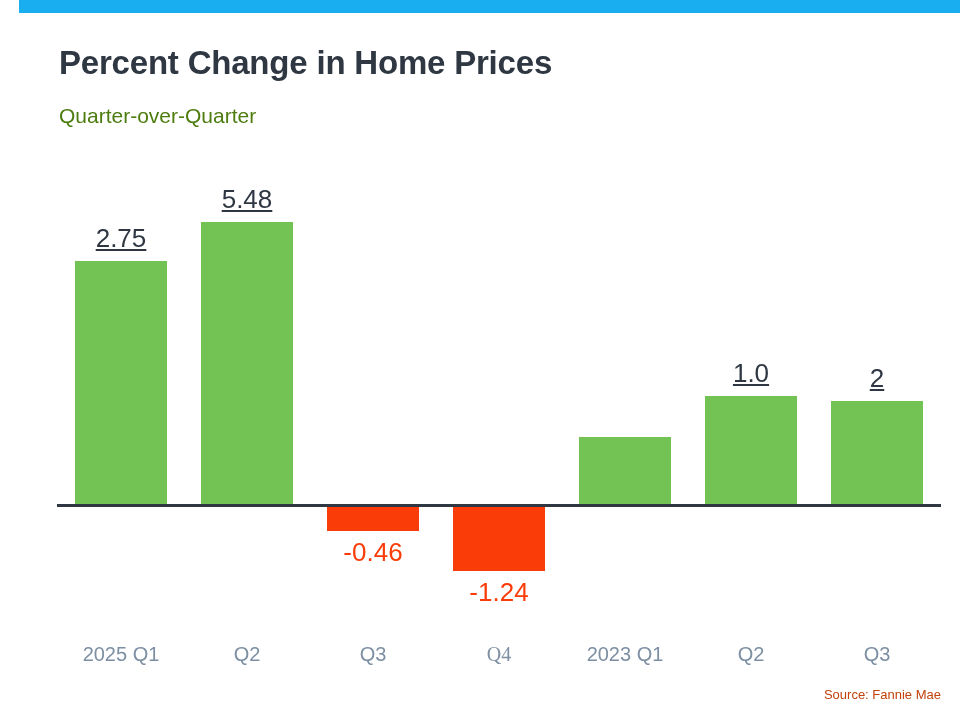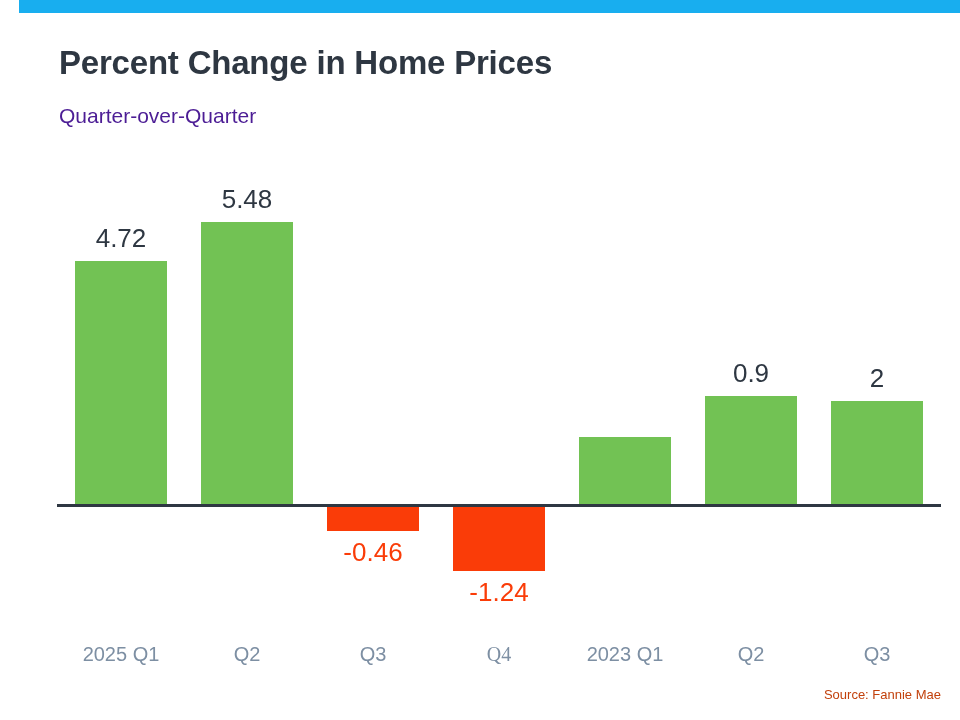--- a/index.html
+++ b/index.html
@@ -37,21 +37,21 @@
     color: #2E3742;
     letter-spacing: -0.2px;
     white-space: nowrap;
   }
   .subtitle {
     position: absolute;
     left: 40px;
     top: 104px;
     font-size: 21px;
     font-weight: normal;
-    color: #4c1d95;
+    color: #4d7c0f;
     white-space: nowrap;
   }
   .plot {
     position: absolute;
     left: 0;
     top: 0;
     width: 960px;
     height: 720px;
   }
   .zero-line {
@@ -71,20 +71,21 @@
     background: #FA3C08;
   }
   .val-label {
     position: absolute;
     font-size: 26px;
     text-align: center;
     white-space: nowrap;
   }
   .val-label.pos {
     color: #2E3742;
+    text-decoration: underline;
   }
   .val-label.neg {
     color: #FA3C08;
     text-align: center;
   }
   .cat-label {
     position: absolute;
     top: 643px;
     font-size: 20px;
     color: #7D8FA3;
@@ -106,35 +107,35 @@
 <div id="page">
 
   <div class="top-accent"></div>
 
   <div class="title">Percent Change in Home Prices</div>
   <div class="subtitle">Quarter-over-Quarter</div>
 
   <div class="plot" id="plot">
     <div class="zero-line" id="zero-line" style="top: 504px;"></div>
   <div class="bar pos" style="left: 56px; width: 92px; height: 243px; top: 261px;"></div>
-      <div class="val-label pos" style="left: 26px; width: 152px; top: 223px;">4.72</div>
+      <div class="val-label pos" style="left: 26px; width: 152px; top: 223px;">2.75</div>
       <div class="cat-label" style="left: 32px; width: 140px;">2025 Q1</div>
       <div class="bar pos" style="left: 182px; width: 92px; height: 282px; top: 222px;"></div>
       <div class="val-label pos" style="left: 152px; width: 152px; top: 184px;">5.48</div>
       <div class="cat-label" style="left: 158px; width: 140px;">Q2</div>
       <div class="bar neg" style="left: 308px; width: 92px; height: 24px; top: 507px;"></div>
       <div class="val-label neg" style="left: 278px; width: 152px; top: 537px;">-0.46</div>
       <div class="cat-label" style="left: 284px; width: 140px;">Q3</div>
       <div class="bar neg" style="left: 434px; width: 92px; height: 64px; top: 507px;"></div>
       <div class="val-label neg" style="left: 404px; width: 152px; top: 577px;">-1.24</div>
       <div class="cat-label" style="left: 410px; width: 140px; font-family: Liberation Serif, serif;">Q4</div>
       <div class="bar pos" style="left: 560px; width: 92px; height: 67px; top: 437px;"></div>
       <div class="cat-label" style="left: 536px; width: 140px;">2023 Q1</div>
       <div class="bar pos" style="left: 686px; width: 92px; height: 108px; top: 396px;"></div>
-      <div class="val-label pos" style="left: 656px; width: 152px; top: 358px;">0.9</div>
+      <div class="val-label pos" style="left: 656px; width: 152px; top: 358px;">1.0</div>
       <div class="cat-label" style="left: 662px; width: 140px;">Q2</div>
       <div class="bar pos" style="left: 812px; width: 92px; height: 103px; top: 401px;"></div>
       <div class="val-label pos" style="left: 782px; width: 152px; top: 363px;">2</div>
       <div class="cat-label" style="left: 788px; width: 140px;">Q3</div>
     </div>
 
   <div class="source">Source: Fannie Mae</div>
 
 </div>
 

